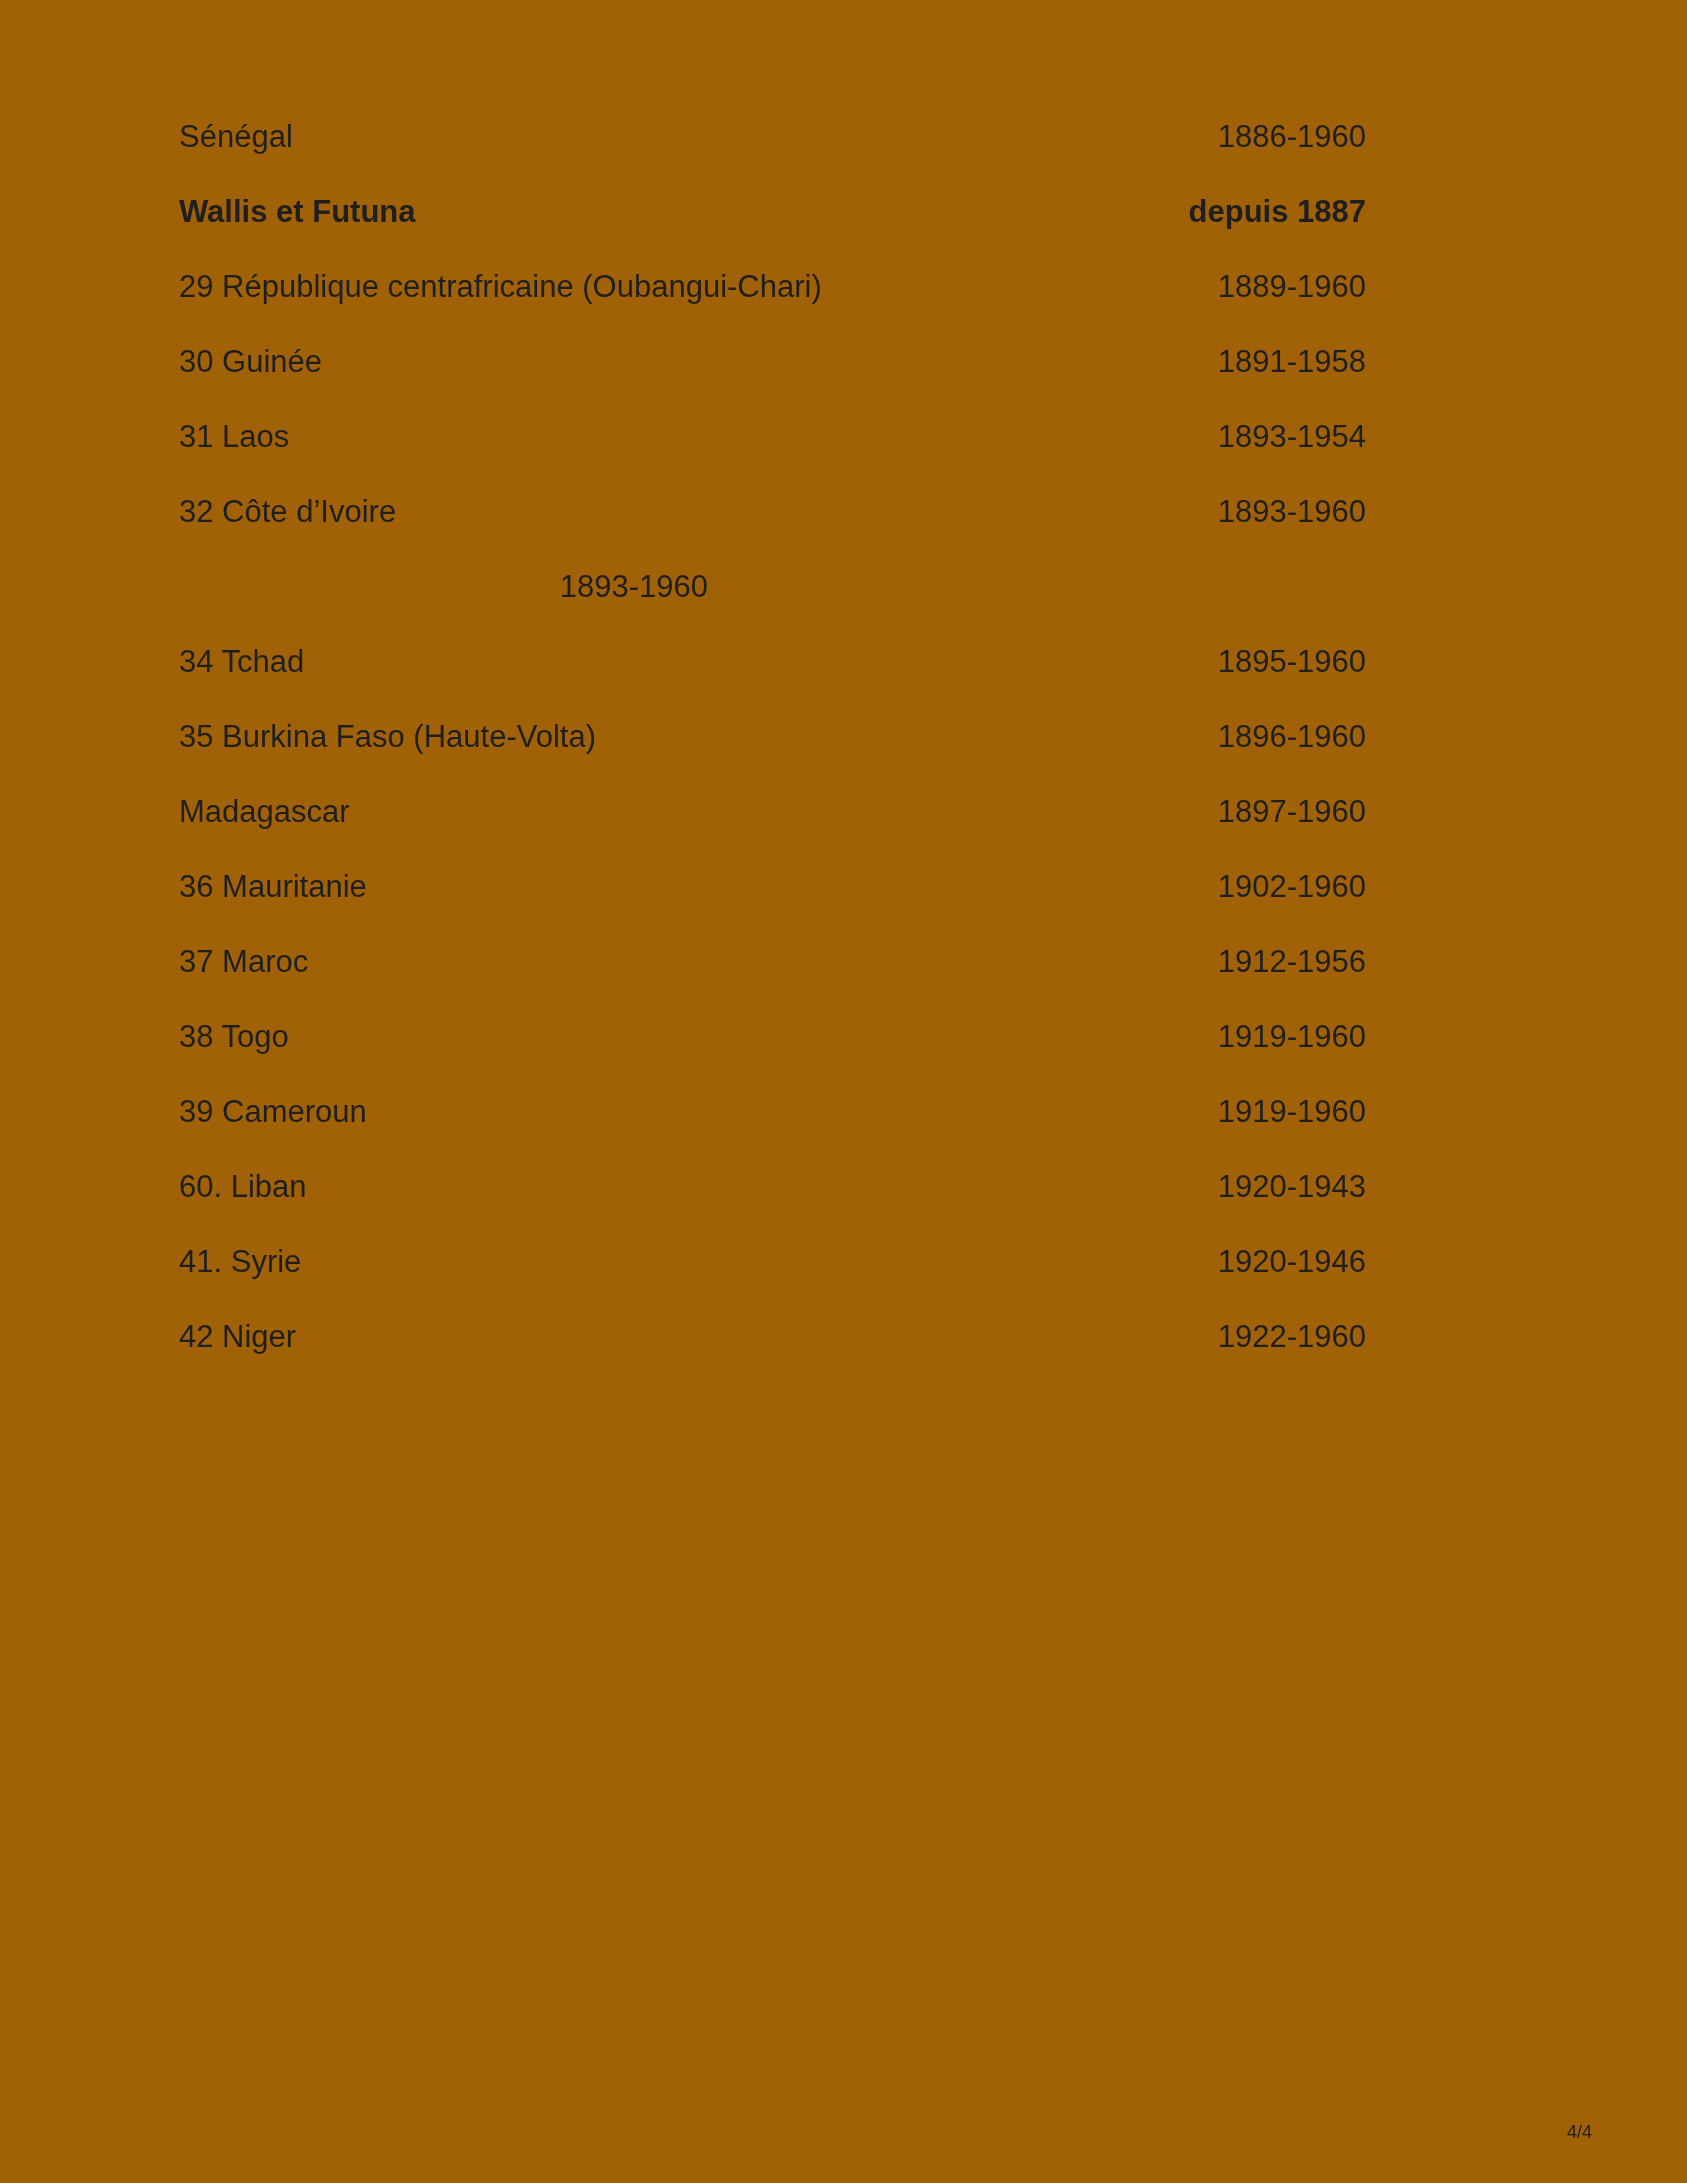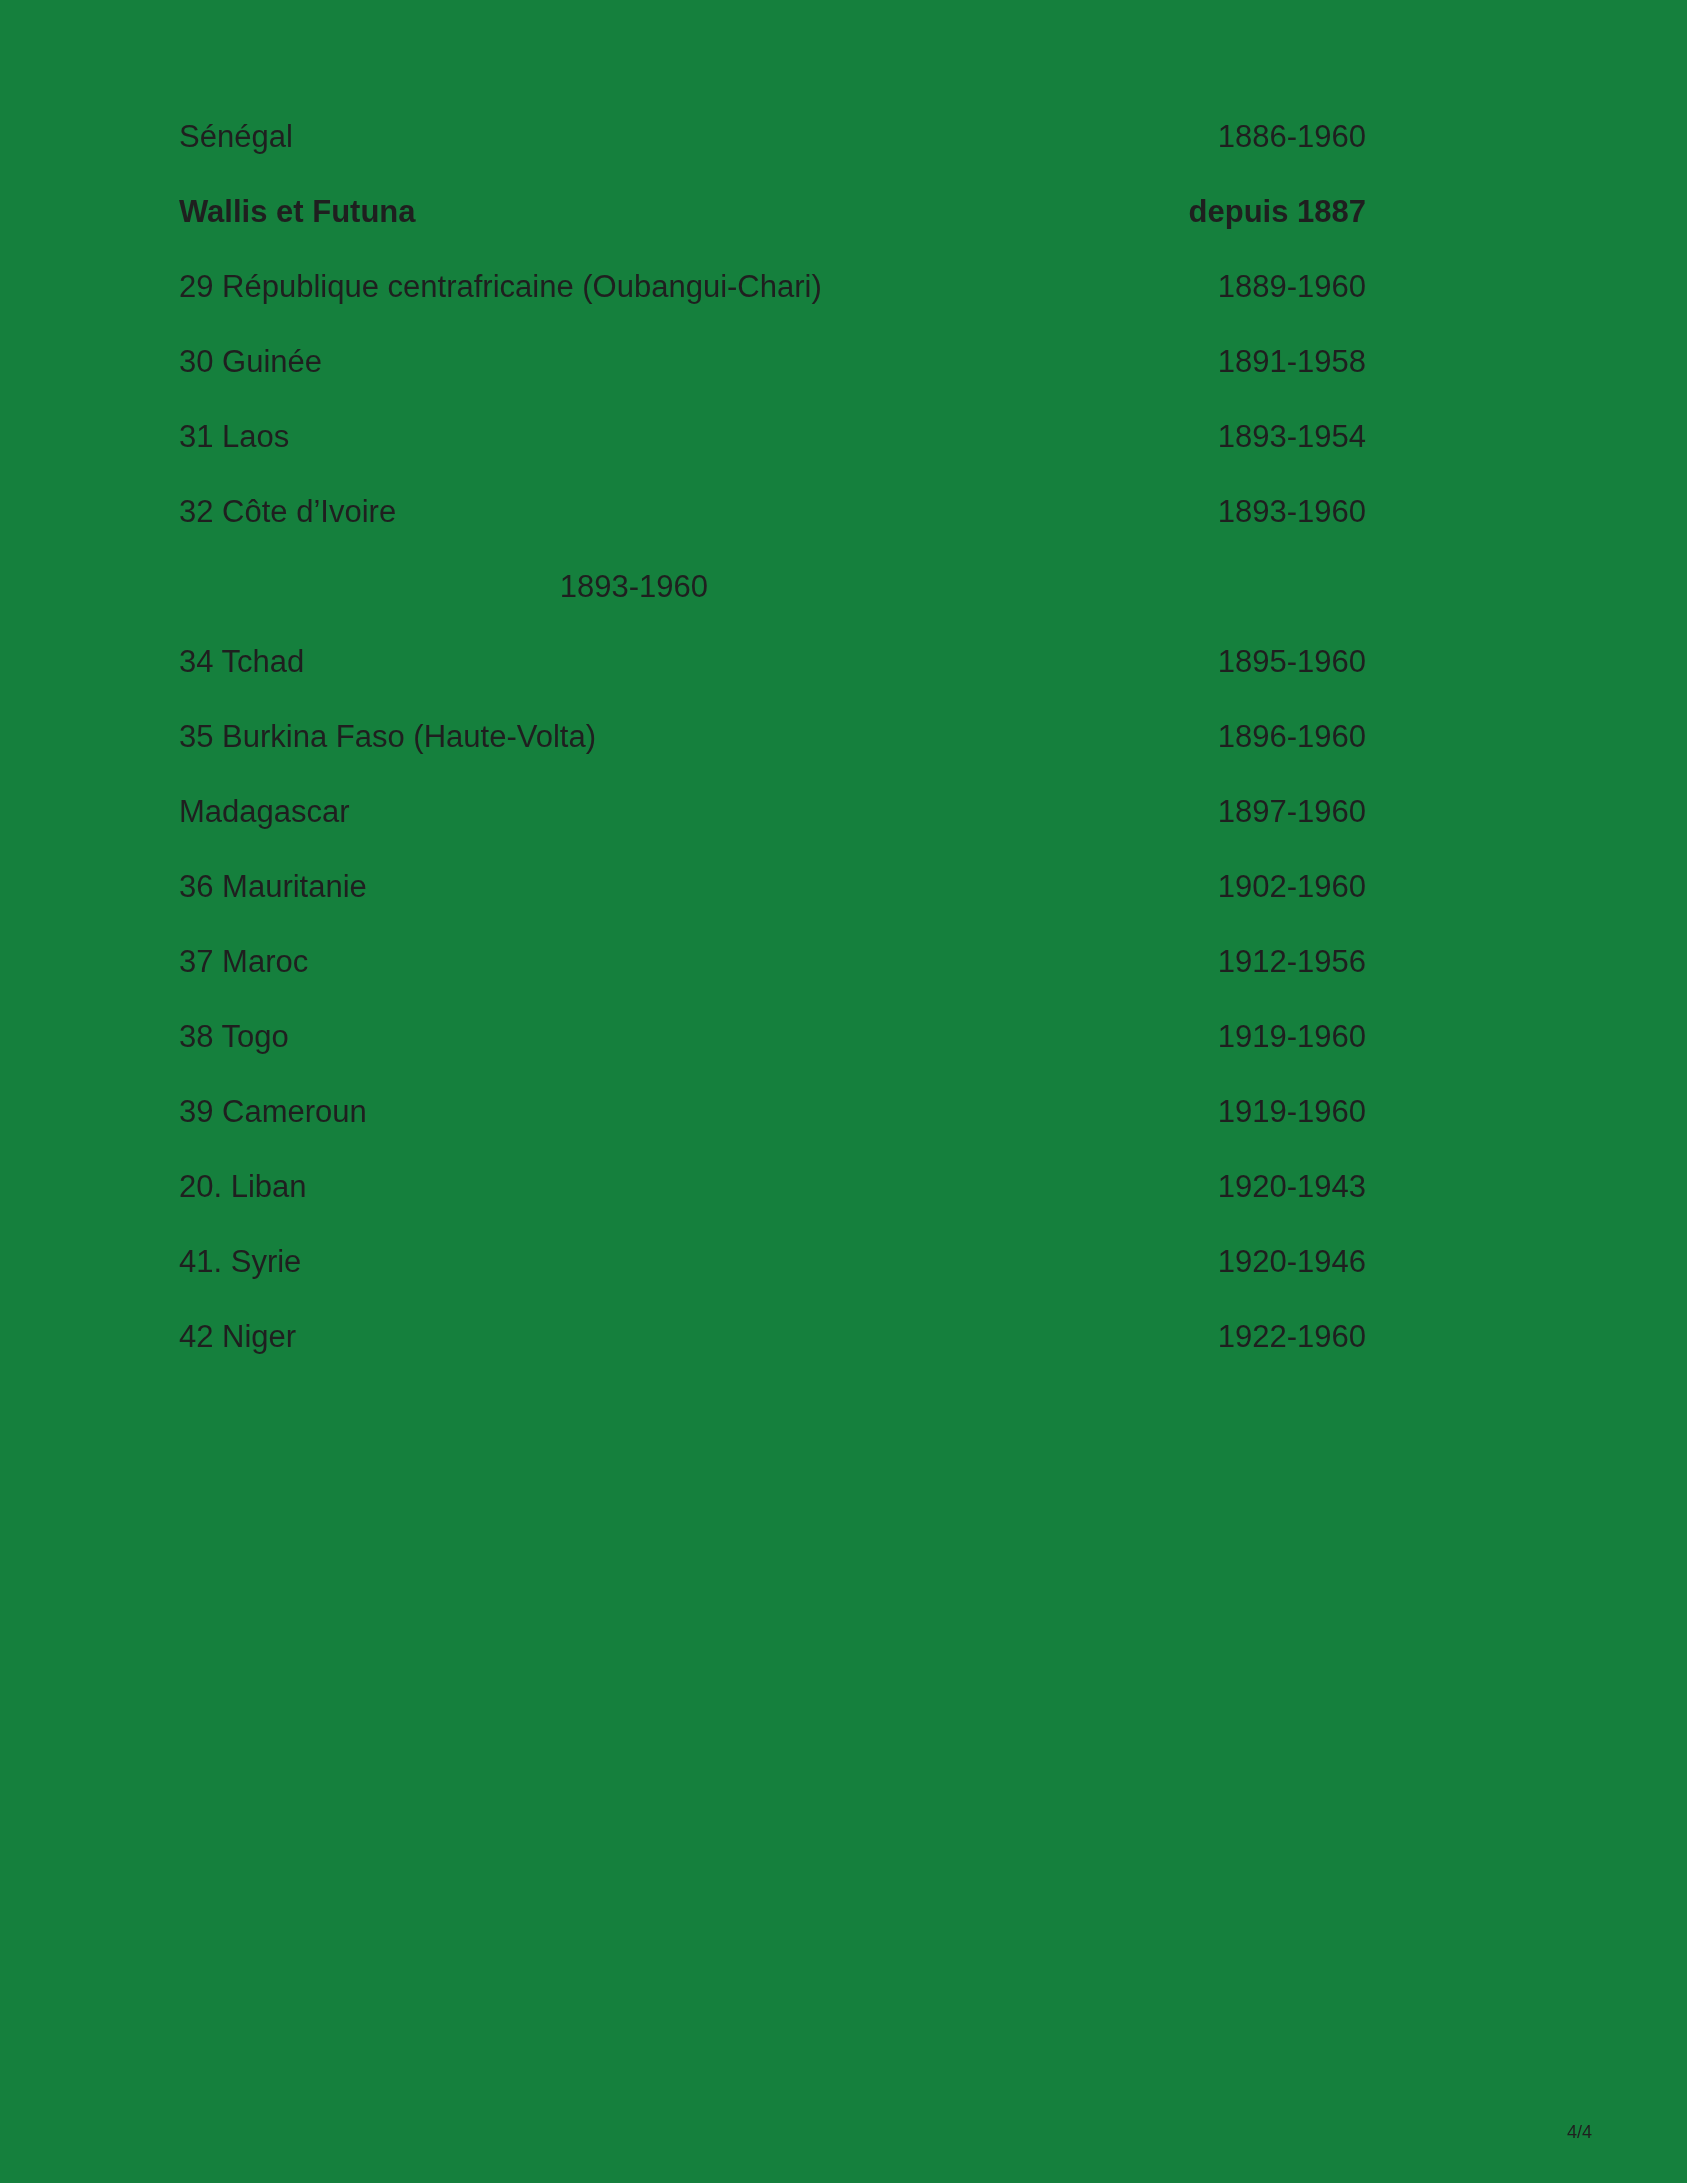--- a/index.html
+++ b/index.html
@@ -11,21 +11,21 @@
     width: 1687px;
     height: 2183px;
     position: relative;
     font-family: "Liberation Sans", sans-serif;
     color: #1f1f1f;
     overflow: hidden;
   }
   .page {
     position: absolute;
     inset: 0;
-    background: #15803d;
+    background: #a16207;
   }
   .content {
     position: absolute;
     top: 99px;
     left: 179px;
     right: 132px;
   }
   .row {
     display: grid;
     grid-template-columns: 529px 658px;
@@ -107,21 +107,21 @@
   </div>
       <div class="row">
     <span class="name">38 Togo</span>
     <span class="dates">1919-1960</span>
   </div>
       <div class="row">
     <span class="name">39 Cameroun</span>
     <span class="dates">1919-1960</span>
   </div>
       <div class="row">
-    <span class="name">20. Liban</span>
+    <span class="name">60. Liban</span>
     <span class="dates">1920-1943</span>
   </div>
       <div class="row">
     <span class="name">41. Syrie</span>
     <span class="dates">1920-1946</span>
   </div>
       <div class="row">
     <span class="name">42 Niger</span>
     <span class="dates">1922-1960</span>
   </div>

